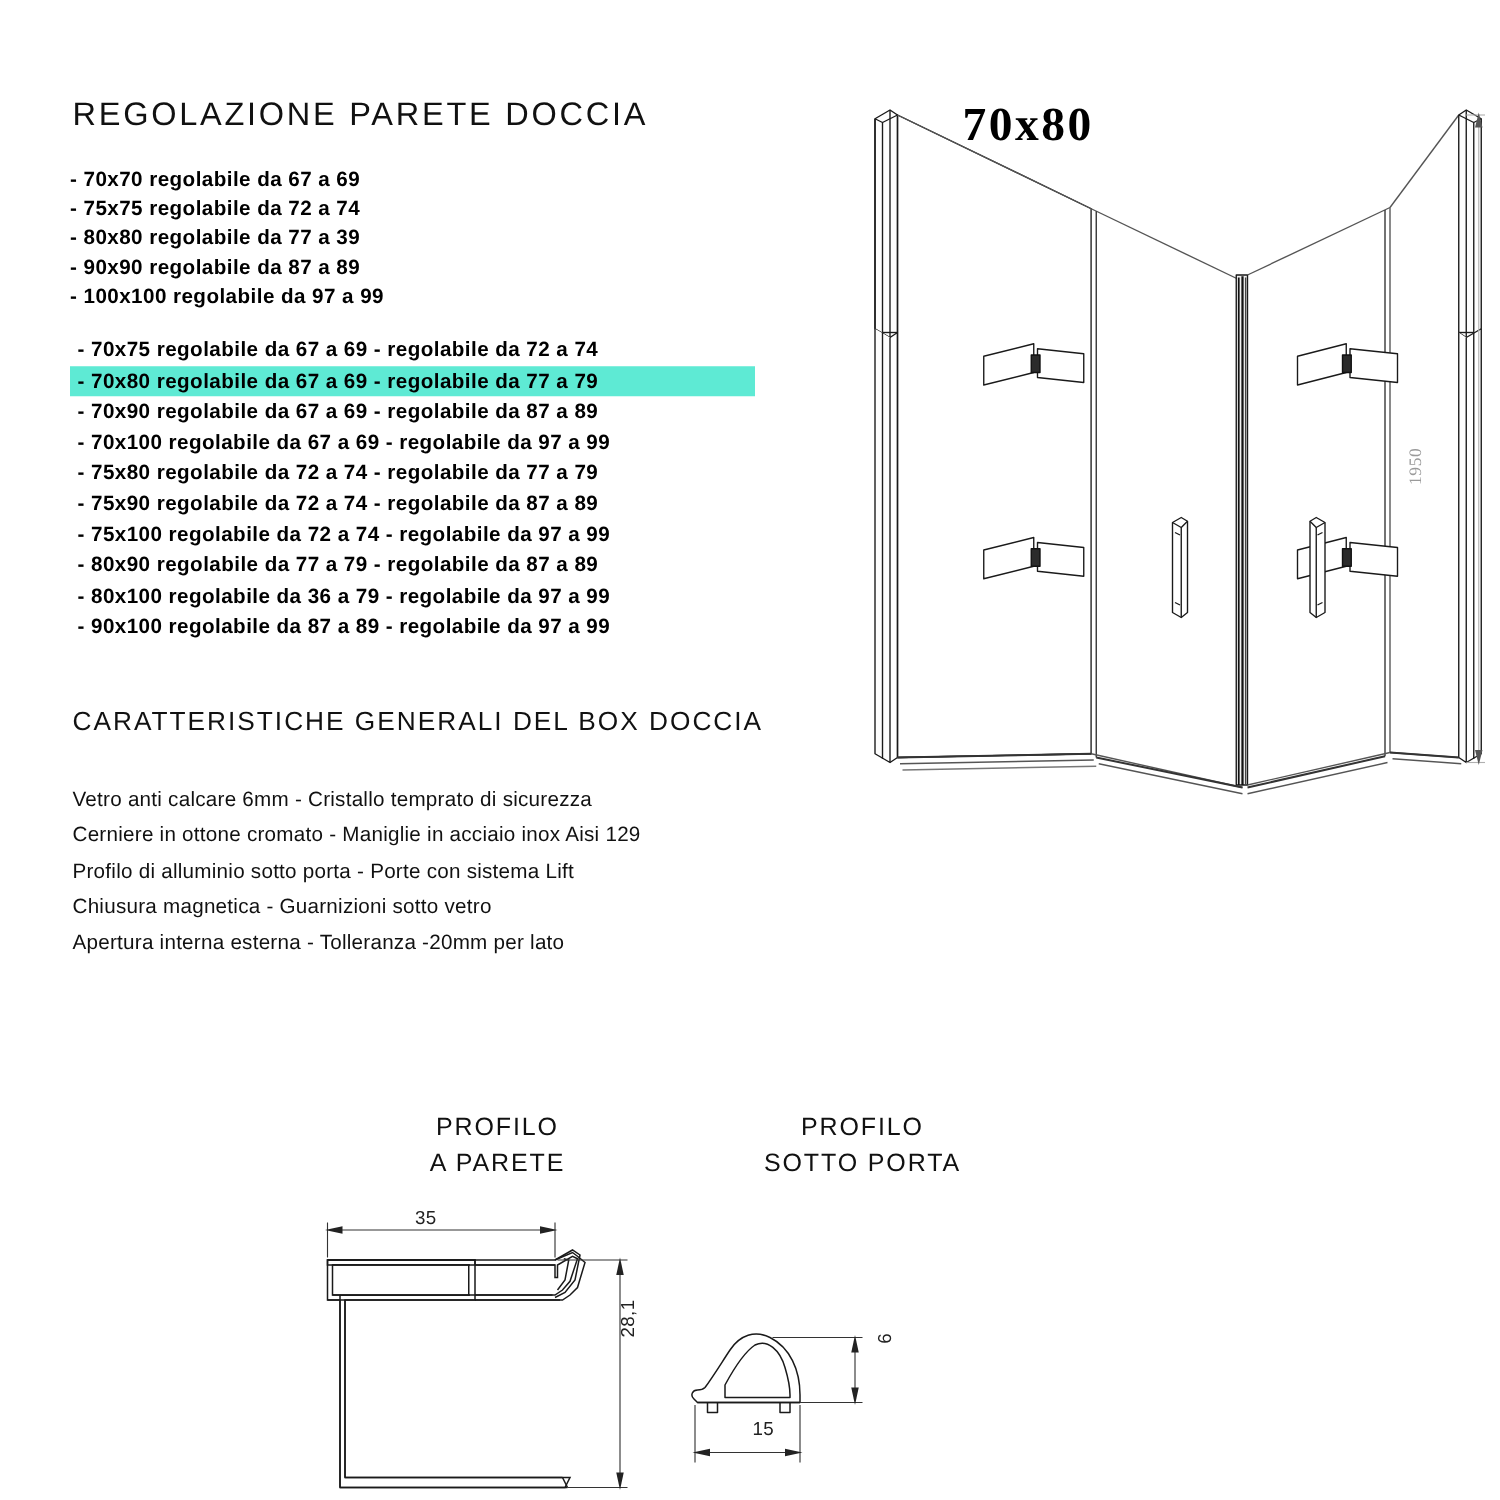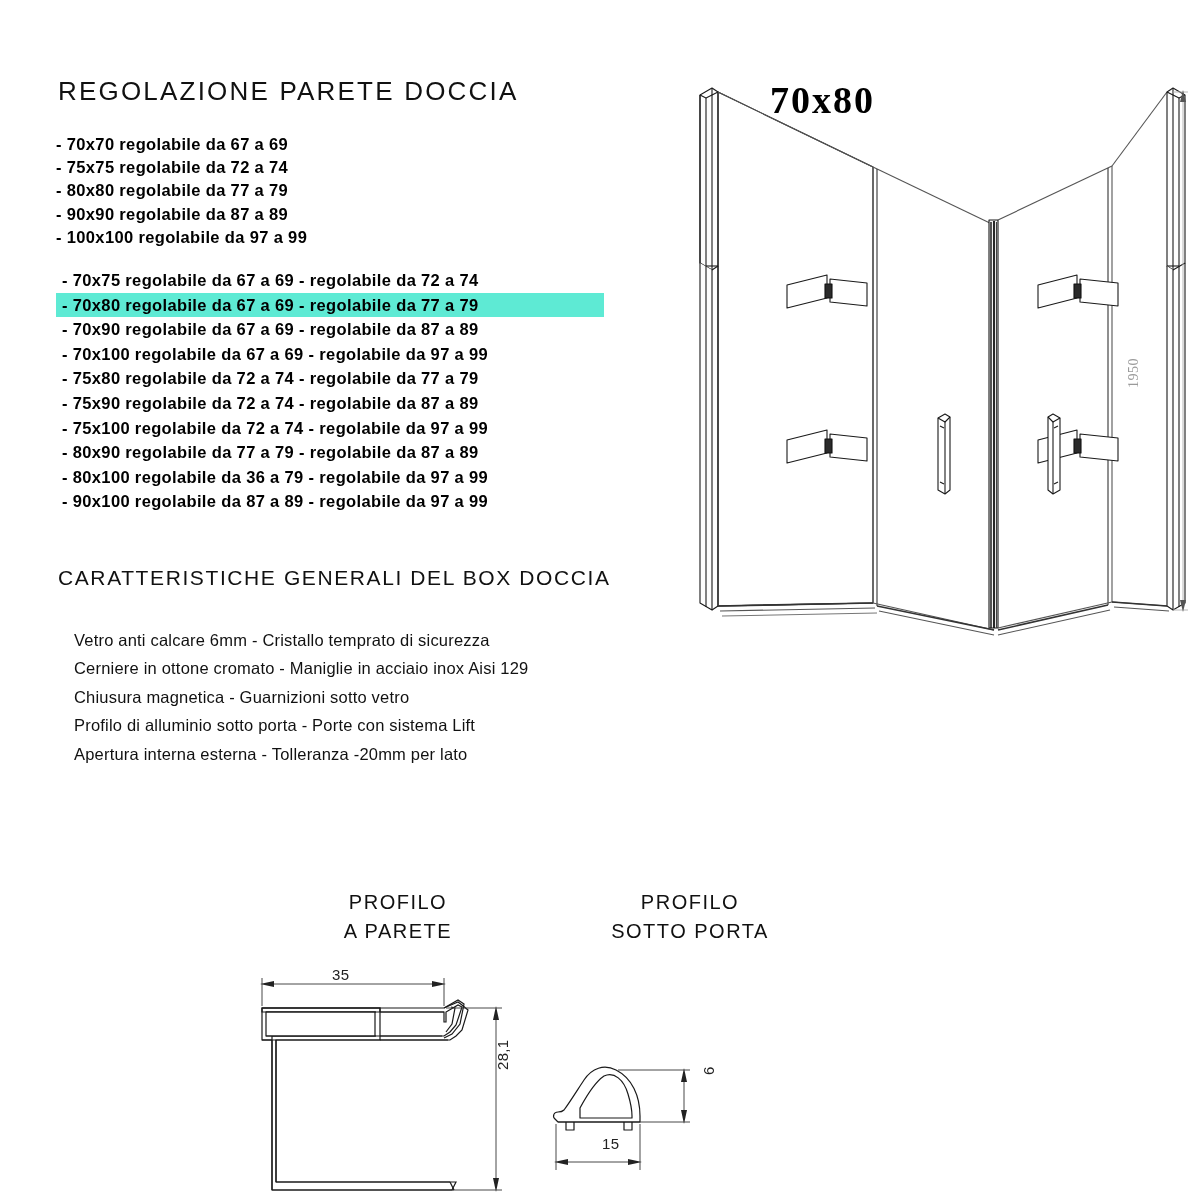--- a/index.html
+++ b/index.html
@@ -81,21 +81,20 @@
     left: 58px;
     top: 626px;
   }
   .features .frow {
     font-size: 16.5px;
     font-weight: 400;
     letter-spacing: 0.2px;
     line-height: 28.4px;
     white-space: nowrap;
     color: #111;
-    margin-left: 16px;
   }
 
   
   .enclosure-wrap {
     position: absolute;
     left: 680px;
     top: 70px;
     width: 510px;
     height: 560px;
     font-family: Liberation Serif, serif;
@@ -172,21 +171,21 @@
   svg { display: block; overflow: visible; }
 </style>
 </head>
 <body>
 
 <div class="main-title">REGOLAZIONE PARETE DOCCIA</div>
 
 <div class="list-a">
   <div class="row">- 70x70 regolabile da 67 a 69</div>
   <div class="row">- 75x75 regolabile da 72 a 74</div>
-  <div class="row">- 80x80 regolabile da 77 a 79</div>
+  <div class="row">- 80x80 regolabile da 77 a 39</div>
   <div class="row">- 90x90 regolabile da 87 a 89</div>
   <div class="row">- 100x100 regolabile da 97 a 99</div>
 </div>
 
 <div class="list-b">
   <div class="row">- 70x75 regolabile da 67 a 69 - regolabile da 72 a 74</div>
   <div class="row hl">- 70x80 regolabile da 67 a 69 - regolabile da 77 a 79</div>
   <div class="row">- 70x90 regolabile da 67 a 69 - regolabile da 87 a 89</div>
   <div class="row">- 70x100 regolabile da 67 a 69 - regolabile da 97 a 99</div>
   <div class="row">- 75x80 regolabile da 72 a 74 - regolabile da 77 a 79</div>
@@ -195,22 +194,22 @@
   <div class="row">- 80x90 regolabile da 77 a 79 - regolabile da 87 a 89</div>
   <div class="row">- 80x100 regolabile da 36 a 79 - regolabile da 97 a 99</div>
   <div class="row">- 90x100 regolabile da 87 a 89 - regolabile da 97 a 99</div>
 </div>
 
 <div class="section-title">CARATTERISTICHE GENERALI DEL BOX DOCCIA</div>
 
 <div class="features">
   <div class="frow">Vetro anti calcare 6mm - Cristallo temprato di sicurezza</div>
   <div class="frow">Cerniere in ottone cromato - Maniglie in acciaio inox Aisi 129</div>
+  <div class="frow">Profilo di alluminio sotto porta - Porte con sistema Lift</div>
   <div class="frow">Chiusura magnetica - Guarnizioni sotto vetro</div>
-  <div class="frow">Profilo di alluminio sotto porta - Porte con sistema Lift</div>
   <div class="frow">Apertura interna esterna - Tolleranza -20mm per lato</div>
 </div>
 
 <div class="enclosure-wrap">
   <div class="enclosure-label">70x80</div>
   <div class="dim-1950">1950</div>
 
   <svg width="510" height="560" viewBox="0 0 510 560">
     <g stroke="#1a1a1a" fill="none" stroke-width="1.1" stroke-linejoin="round">
 

